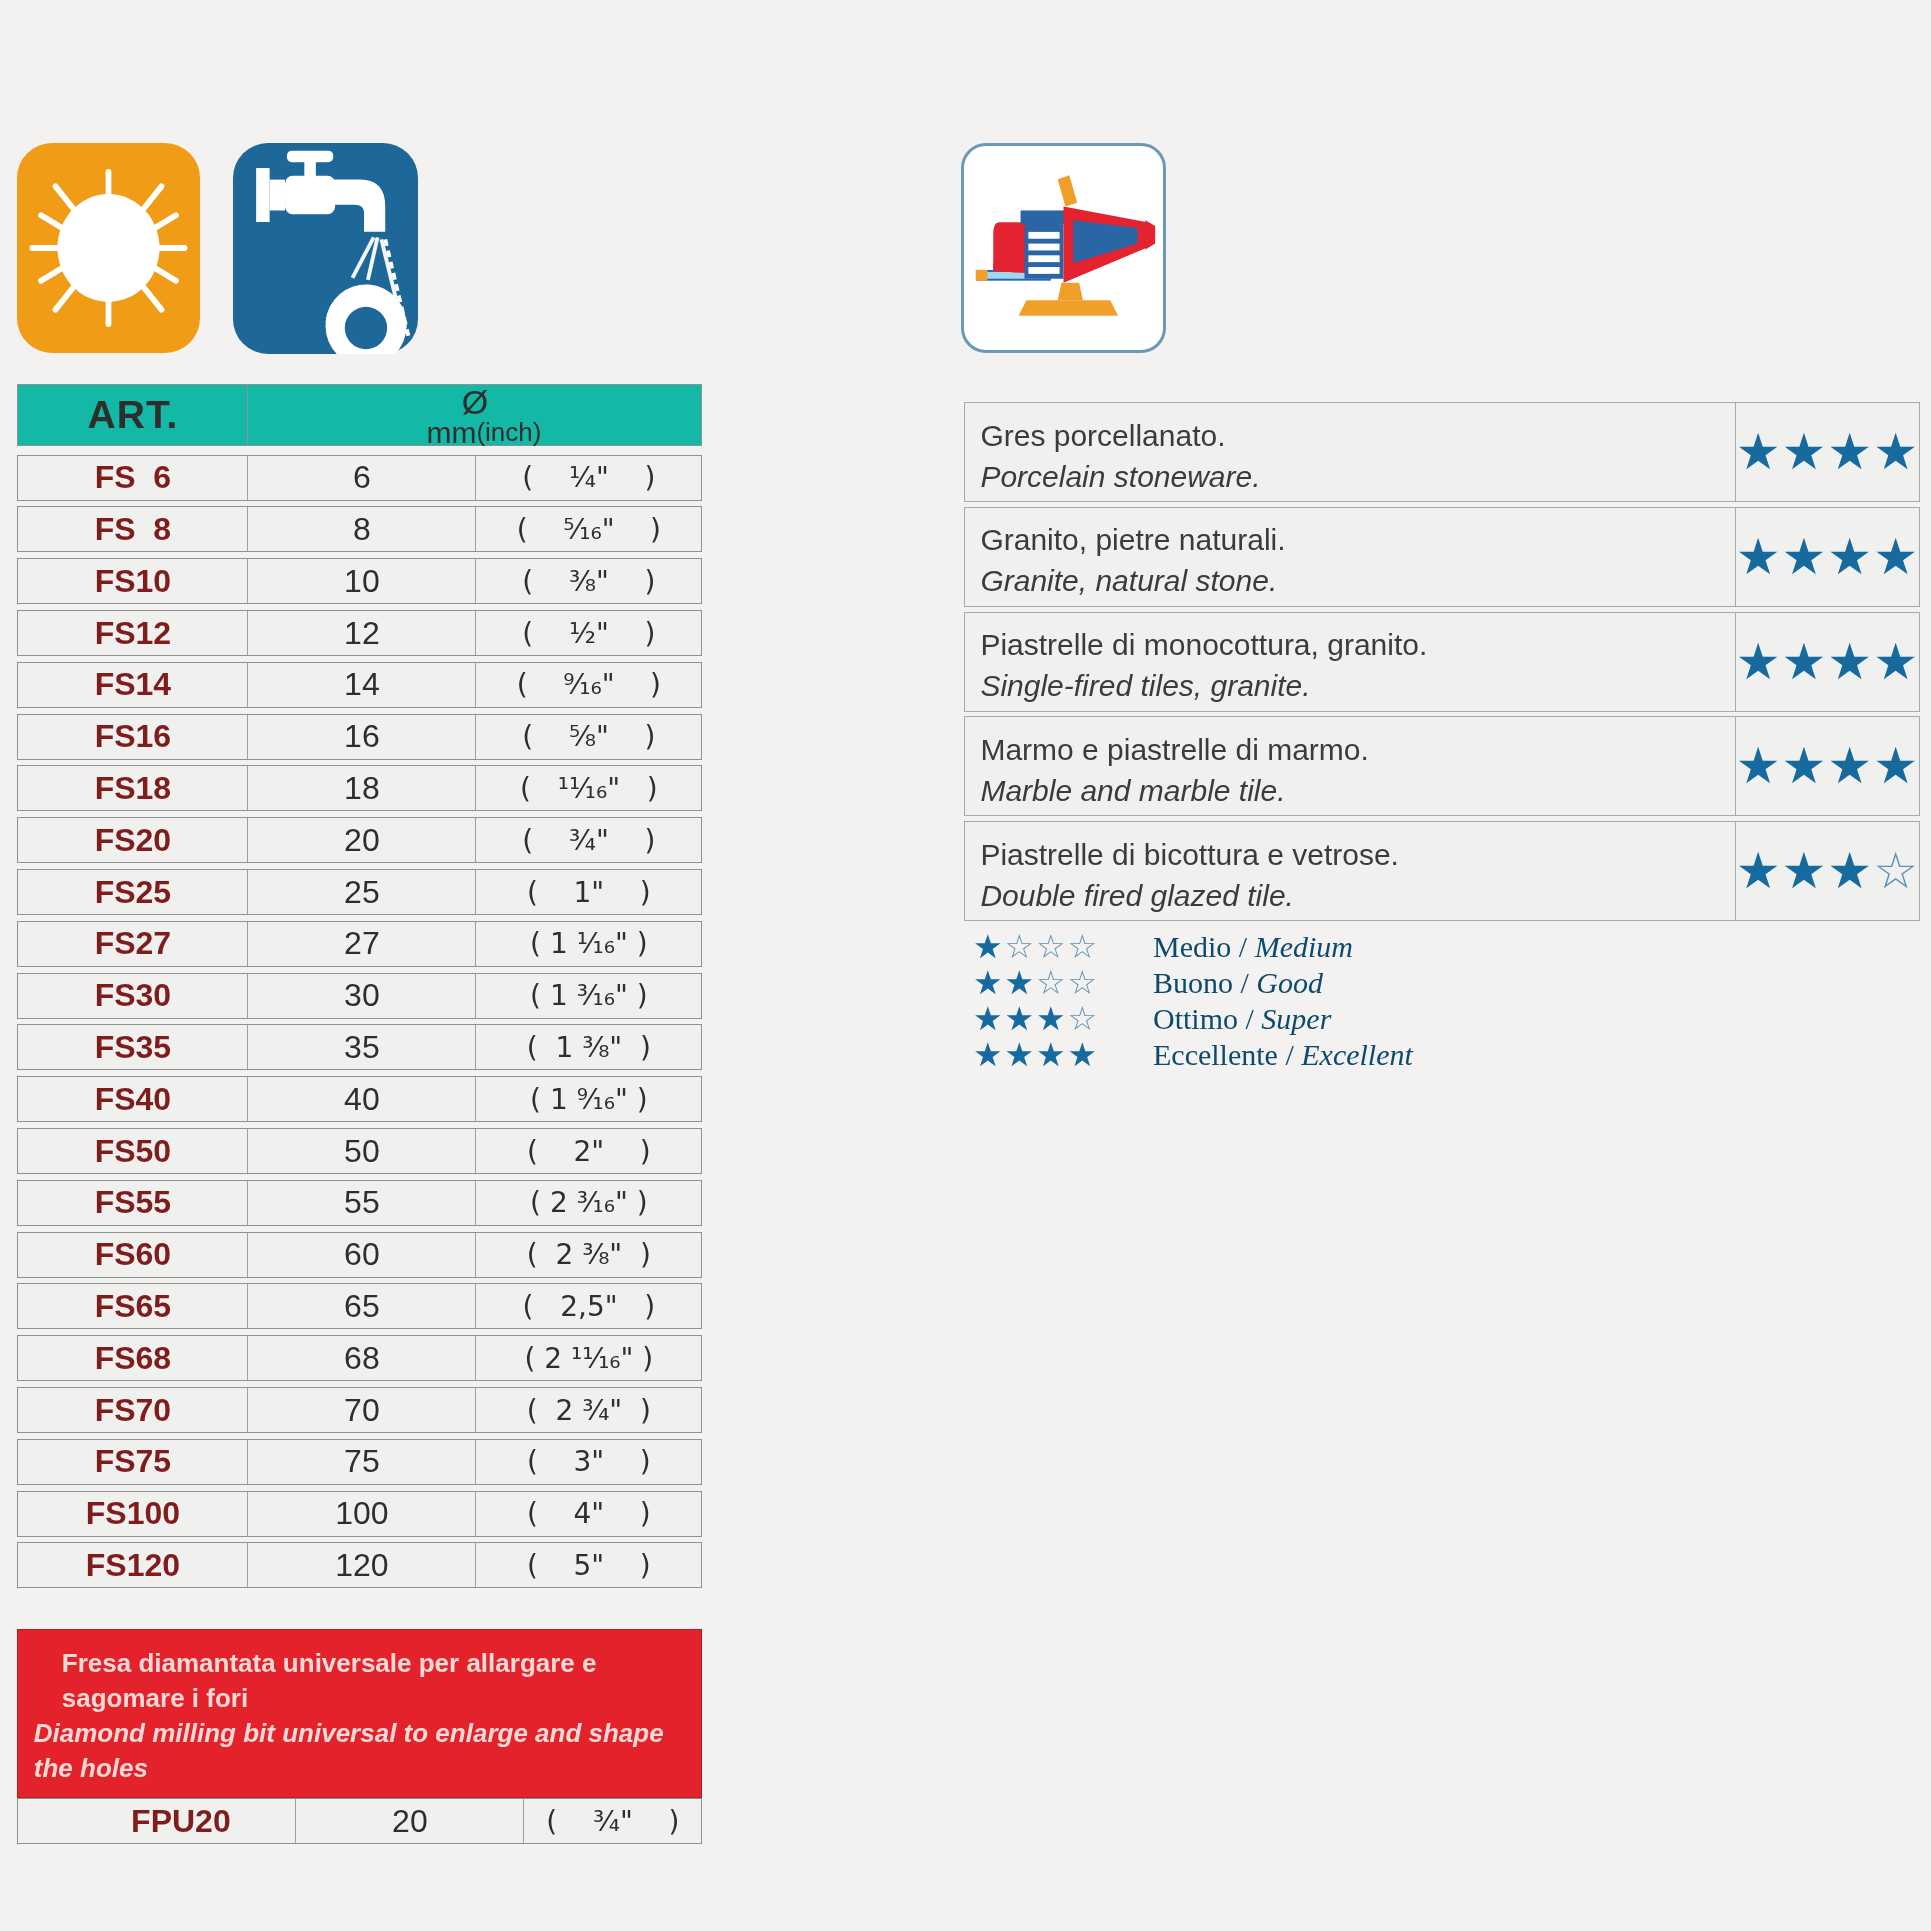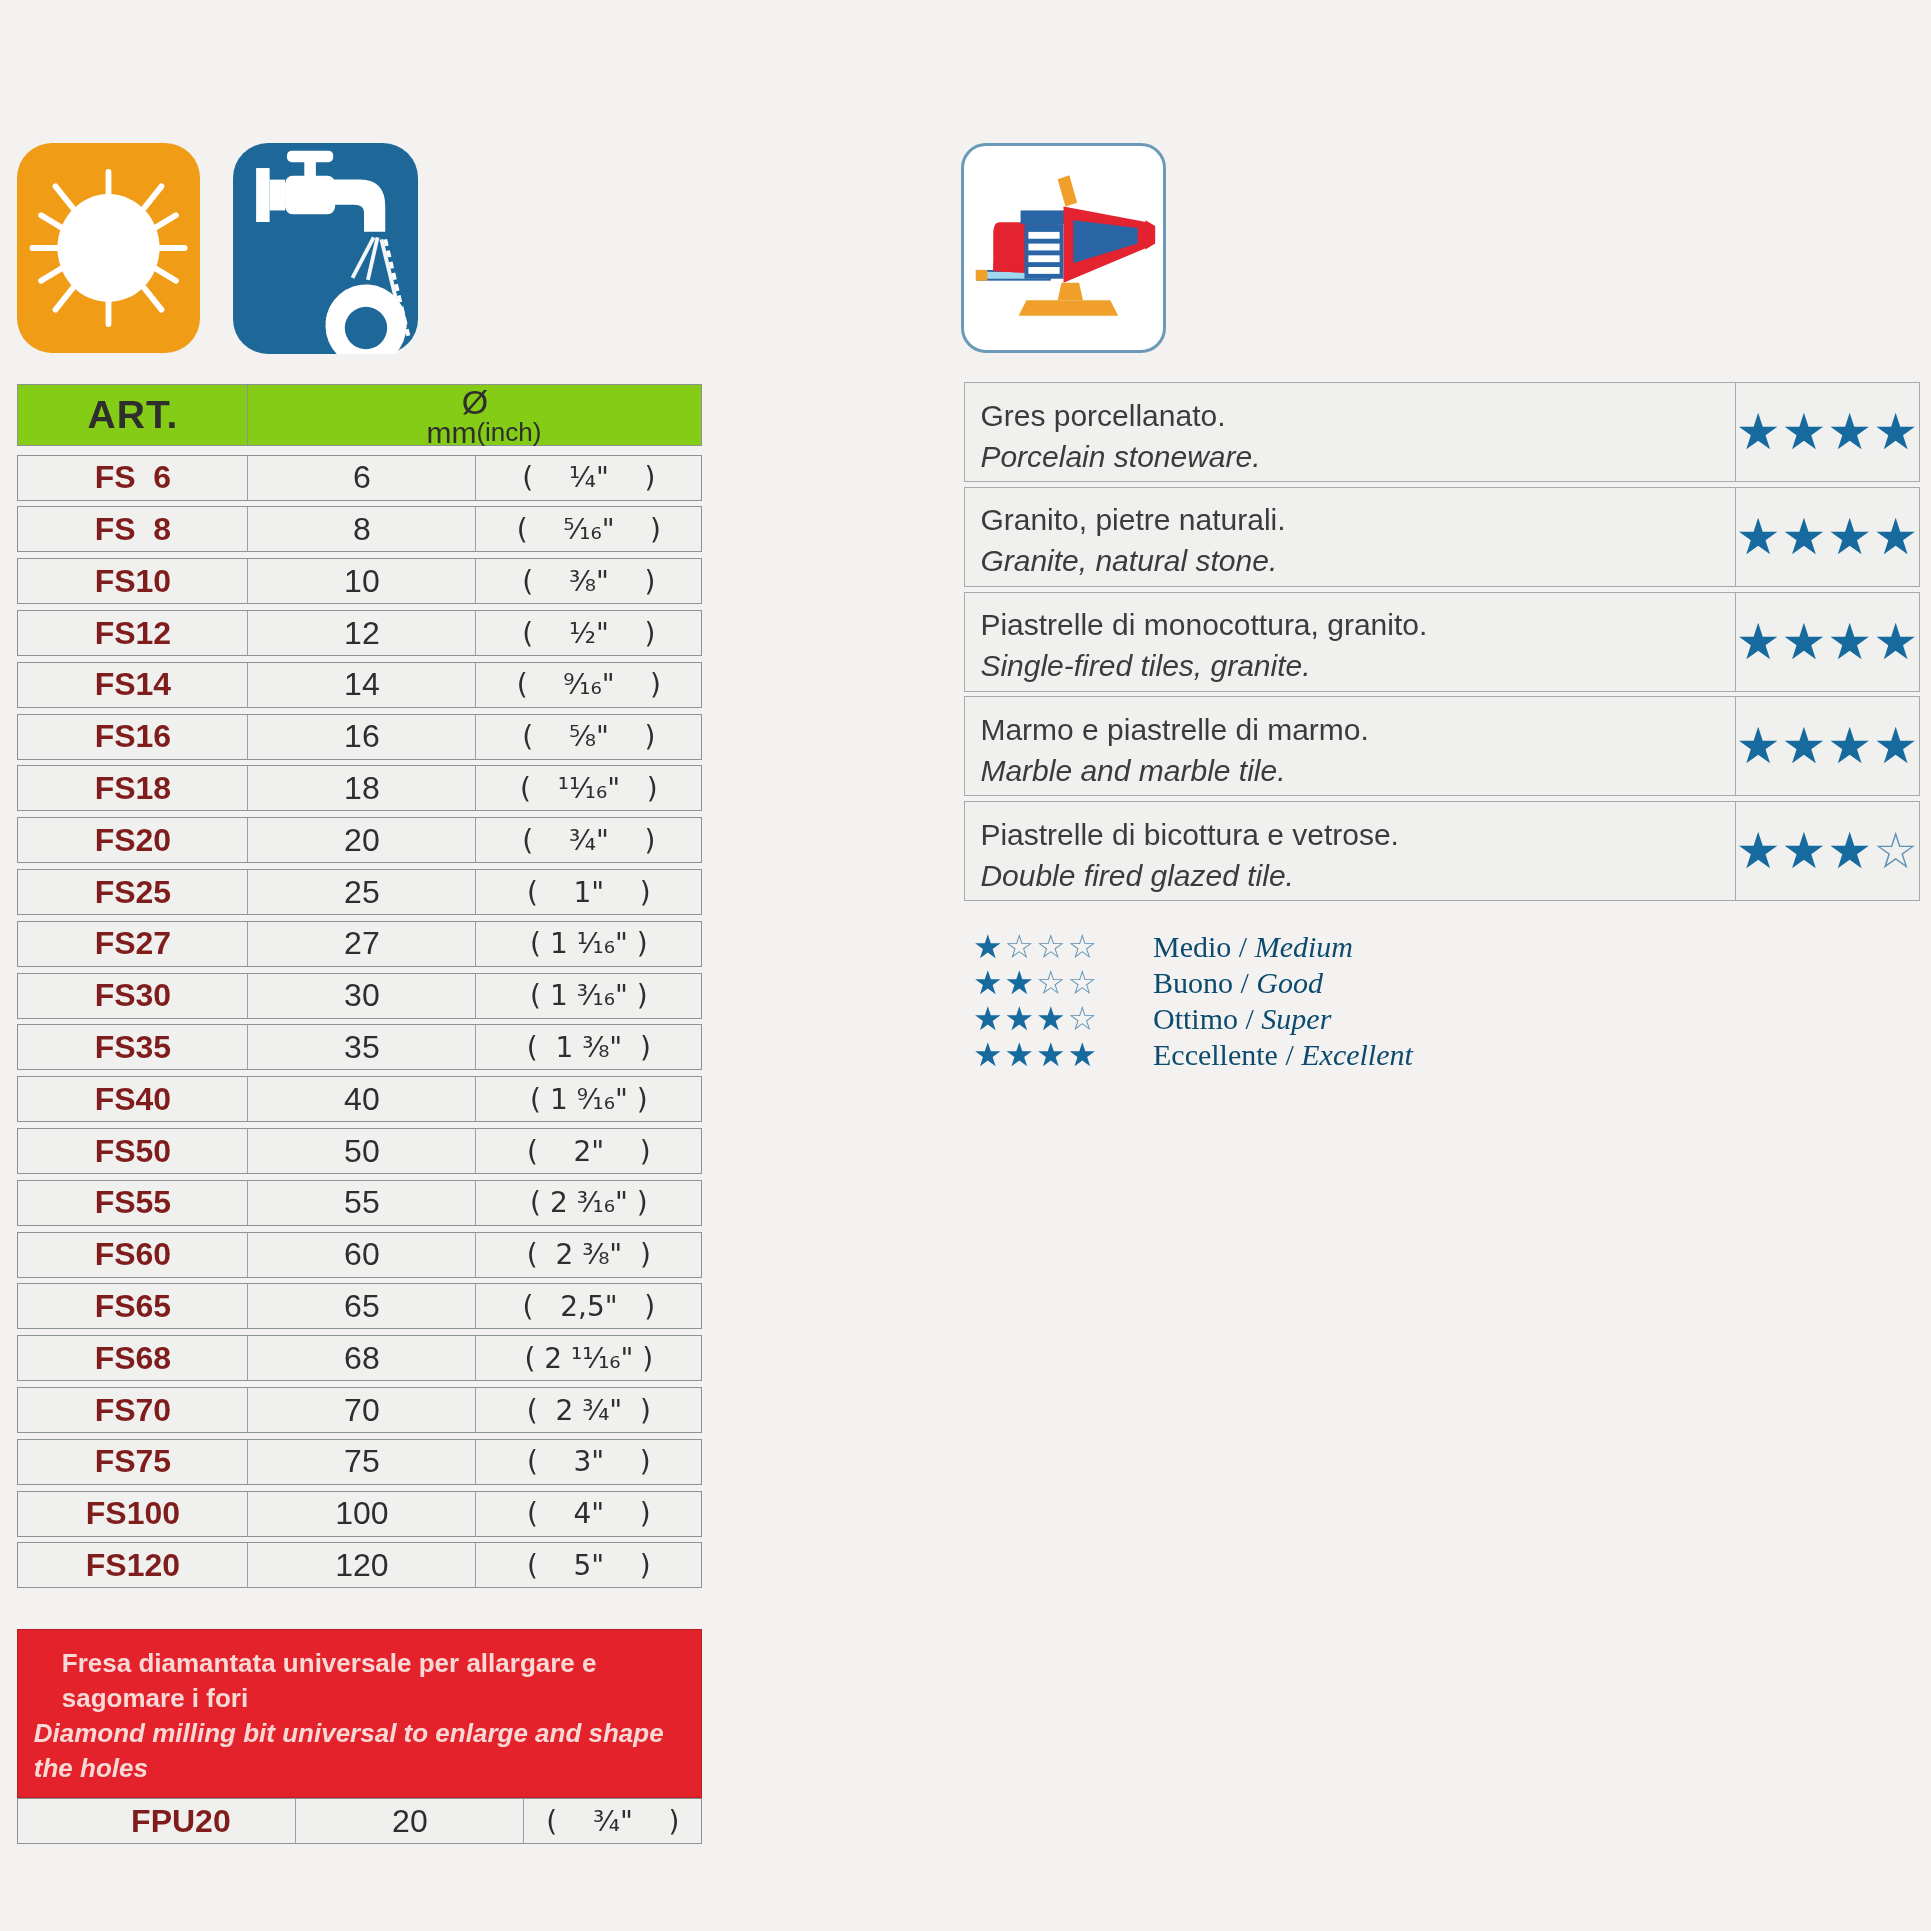--- a/index.html
+++ b/index.html
@@ -19,21 +19,21 @@
   #grinder-badge{
     left:961px;top:143px;width:205px;height:210px;
     background:#ffffff;border:3.9px solid #6b9ab8;border-radius:25px;
     box-sizing:border-box;
   }
   .badge svg{width:100%;height:100%;display:block;}
 
   
   #spec-table{position:absolute;left:17.4px;top:384px;width:685px;}
   .spec-header{
-    display:flex;height:62px;border:1px solid #8d9392;background:#84cc16;
+    display:flex;height:62px;border:1px solid #8d9392;background:#14b8a6;
     box-sizing:border-box;margin-bottom:8.7px;
   }
   .h-art{
     width:230px;border-right:1px solid #8d9392;box-sizing:border-box;
     display:flex;align-items:center;justify-content:center;
     font-size:39px;font-weight:bold;letter-spacing:1px;color:#2e2e2e;
   }
   .h-dia{flex:1;display:flex;flex-direction:column;}
   .dia-symbol{text-align:center;font-size:34px;line-height:33px;margin-top:1px;color:#2e2e2e;}
   .dia-units{display:flex;font-size:30px;line-height:27px;color:#2e2e2e;}
@@ -63,21 +63,21 @@
   #universal-banner{
     margin-top:41px;background:#e4222b;border:1px solid #b81b20;
     box-sizing:border-box;color:#f8d9d6;
     padding:15.4px 11.6px 11.6px 15.4px;font-size:26px;font-weight:bold;line-height:35px;
   }
   #universal-banner .en{font-style:italic;display:block;}
   #universal-banner .it{display:block;margin-left:28px;}
   .spec-row.fpu{margin-bottom:0;padding-left:48px;}
 
   
-  #ratings-table{position:absolute;left:964px;top:382px;width:956px;}
+  #ratings-table{position:absolute;left:964px;top:402px;width:956px;}
   .rate-row{
     display:flex;height:100px;border:1px solid #a6aaa9;background:#f0f0ee;
     box-sizing:border-box;margin-bottom:4.8px;
   }
   .r-text{
     width:784px;border-right:1px solid #a6aaa9;box-sizing:border-box;
     padding:11.6px 0 0 15.4px;font-size:30px;line-height:41px;color:#3b3b3b;
   }
   .r-text .en{font-style:italic;display:block;}
   .r-text .it{display:block;}

